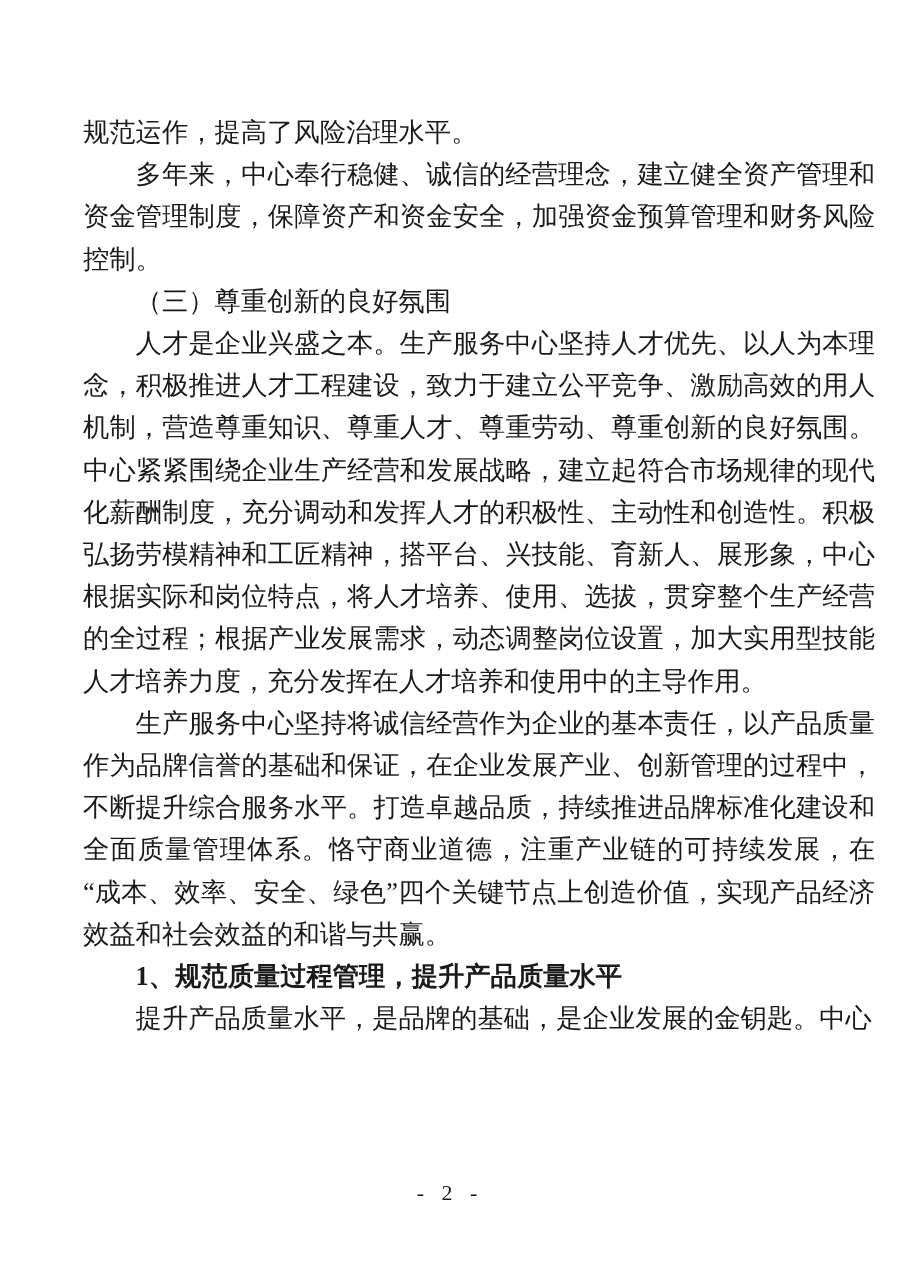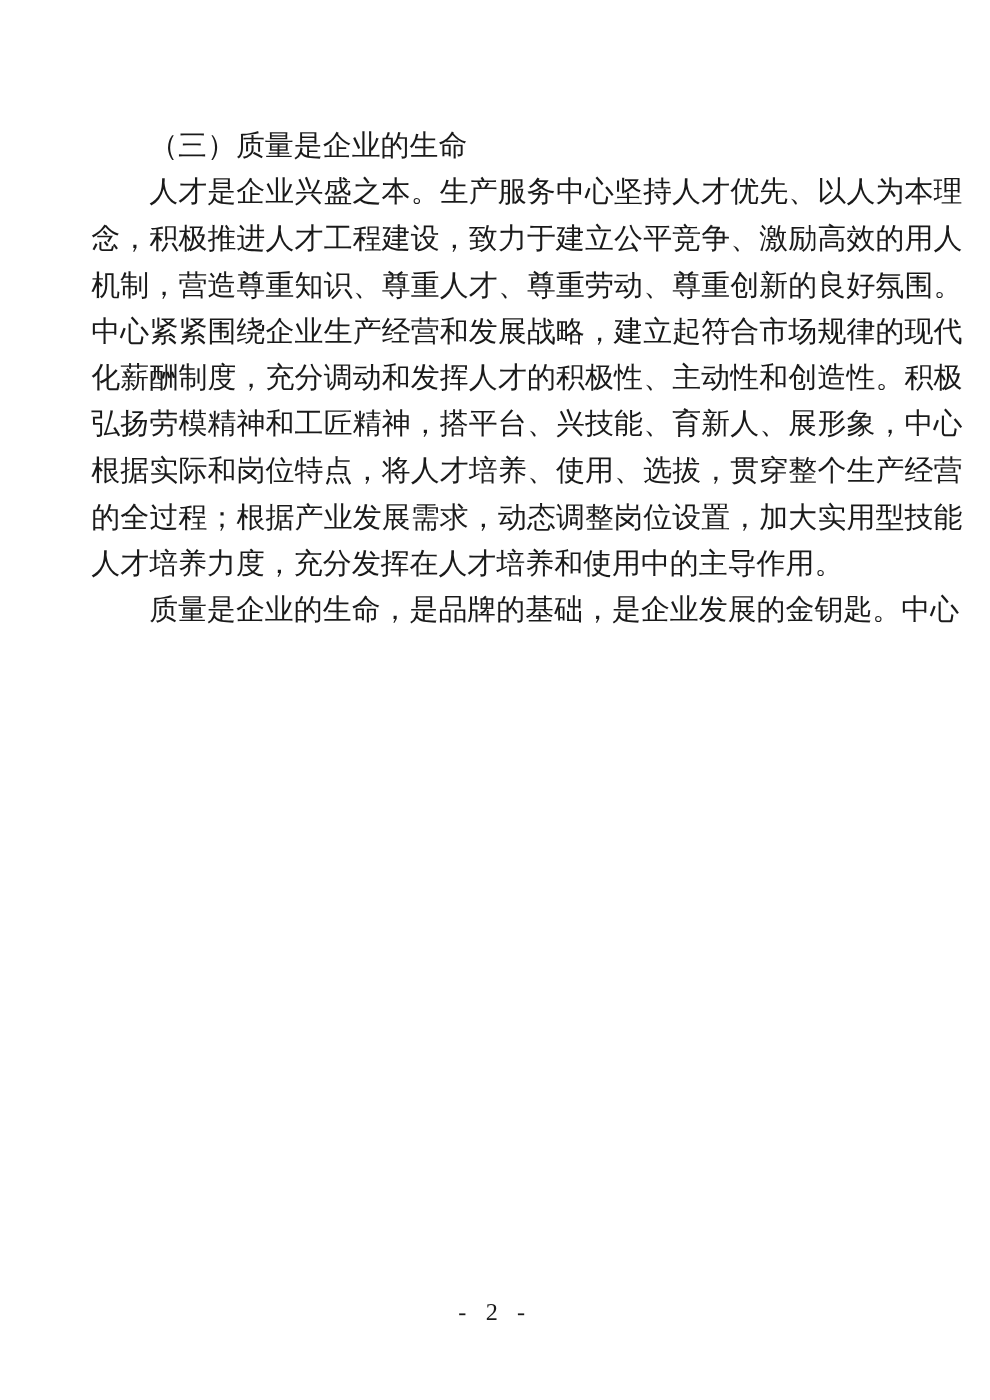--- a/index.html
+++ b/index.html
@@ -67,19 +67,23 @@
     font-size: 22px;
     letter-spacing: 6px;
     color: #1a1a1a;
   }
 </style>
 </head>
 <body>
 
 <div class="page">
   <div class="text-column">
-    <p class="h-kai">（三）质量是企业的生命</p>
+    <p class="p-first">规范运作，提高了风险治理水平。</p>
+    <p class="p-body">多年来，中心奉行稳健、诚信的经营理念，建立健全资产管理和资金管理制度，保障资产和资金安全，加强资金预算管理和财务风险控制。</p>
+    <p class="h-kai">（三）尊重创新的良好氛围</p>
     <p class="p-body">人才是企业兴盛之本。生产服务中心坚持人才优先、以人为本理念，积极推进人才工程建设，致力于建立公平竞争、激励高效的用人机制，营造尊重知识、尊重人才、尊重劳动、尊重创新的良好氛围。中心紧紧围绕企业生产经营和发展战略，建立起符合市场规律的现代化薪酬制度，充分调动和发挥人才的积极性、主动性和创造性。积极弘扬劳模精神和工匠精神，搭平台、兴技能、育新人、展形象，中心根据实际和岗位特点，将人才培养、使用、选拔，贯穿整个生产经营的全过程；根据产业发展需求，动态调整岗位设置，加大实用型技能人才培养力度，充分发挥在人才培养和使用中的主导作用。</p>
-    <p class="p-body">质量是企业的生命，是品牌的基础，是企业发展的金钥匙。中心</p>
+    <p class="p-body">生产服务中心坚持将诚信经营作为企业的基本责任，以产品质量作为品牌信誉的基础和保证，在企业发展产业、创新管理的过程中，不断提升综合服务水平。打造卓越品质，持续推进品牌标准化建设和全面质量管理体系。恪守商业道德，注重产业链的可持续发展，在“成本、效率、安全、绿色”四个关键节点上创造价值，实现产品经济效益和社会效益的和谐与共赢。</p>
+    <p class="h-bold">1、规范质量过程管理，提升产品质量水平</p>
+    <p class="p-body">提升产品质量水平，是品牌的基础，是企业发展的金钥匙。中心</p>
   </div>
 
   <div class="page-footer">- 2 -</div>
 </div>
 
 </body></html>

